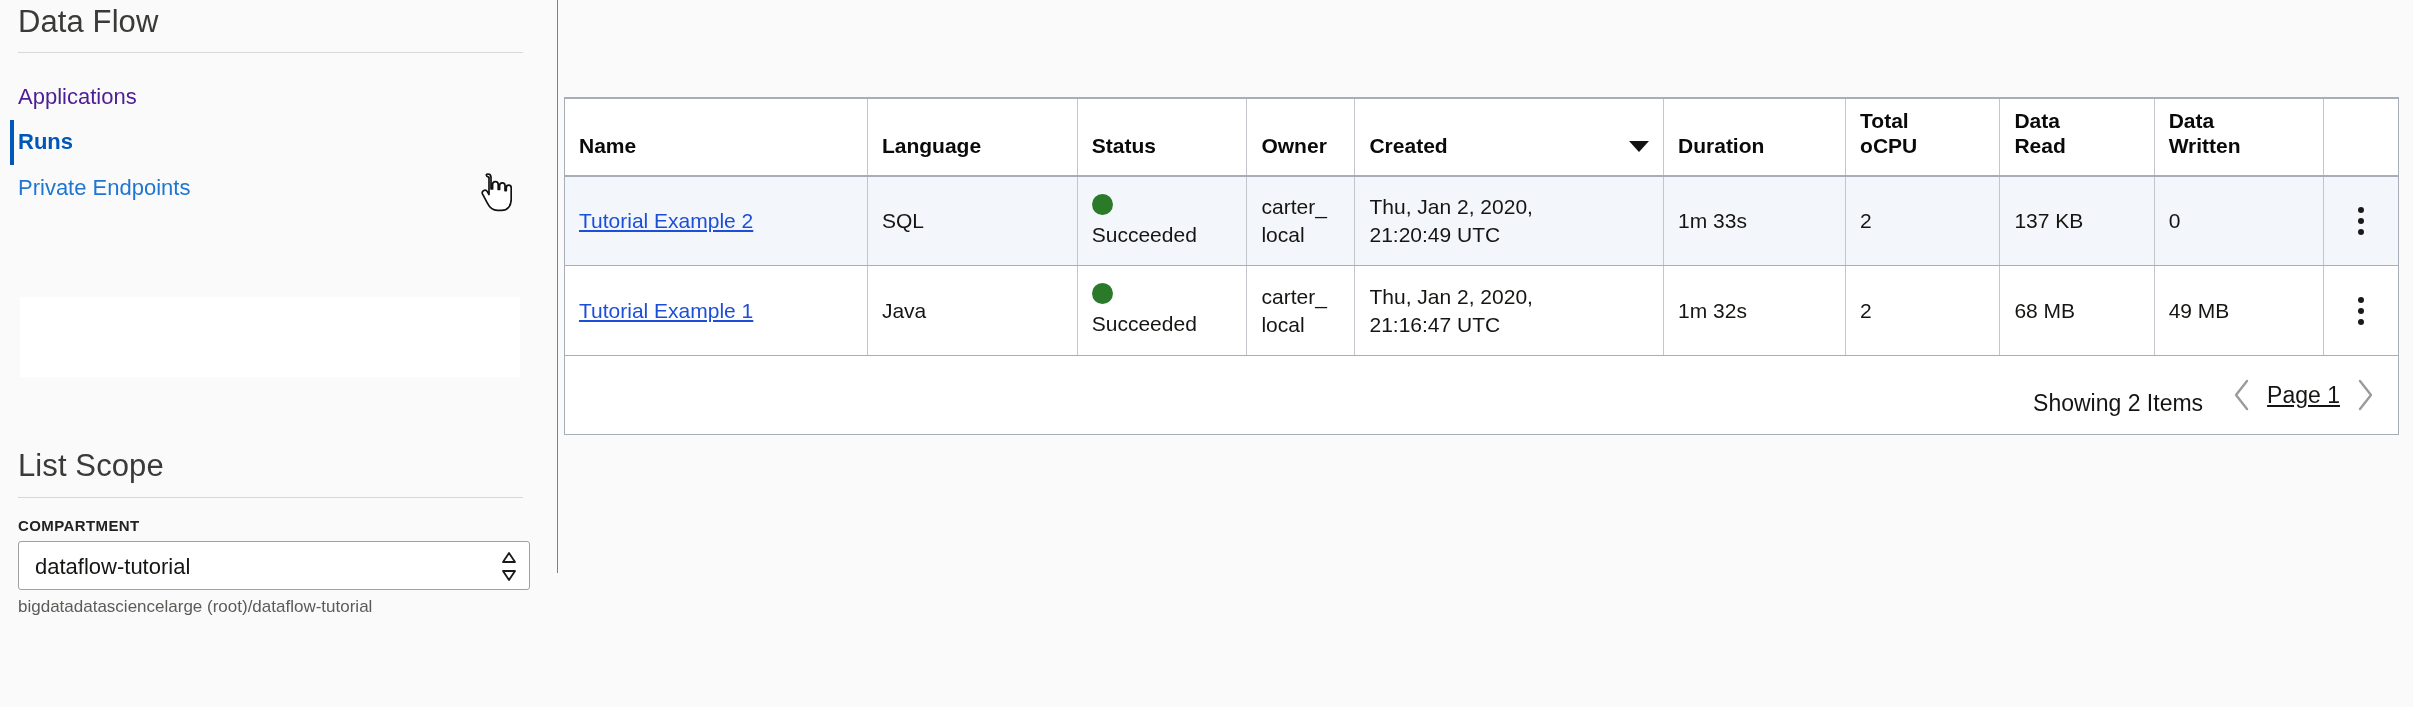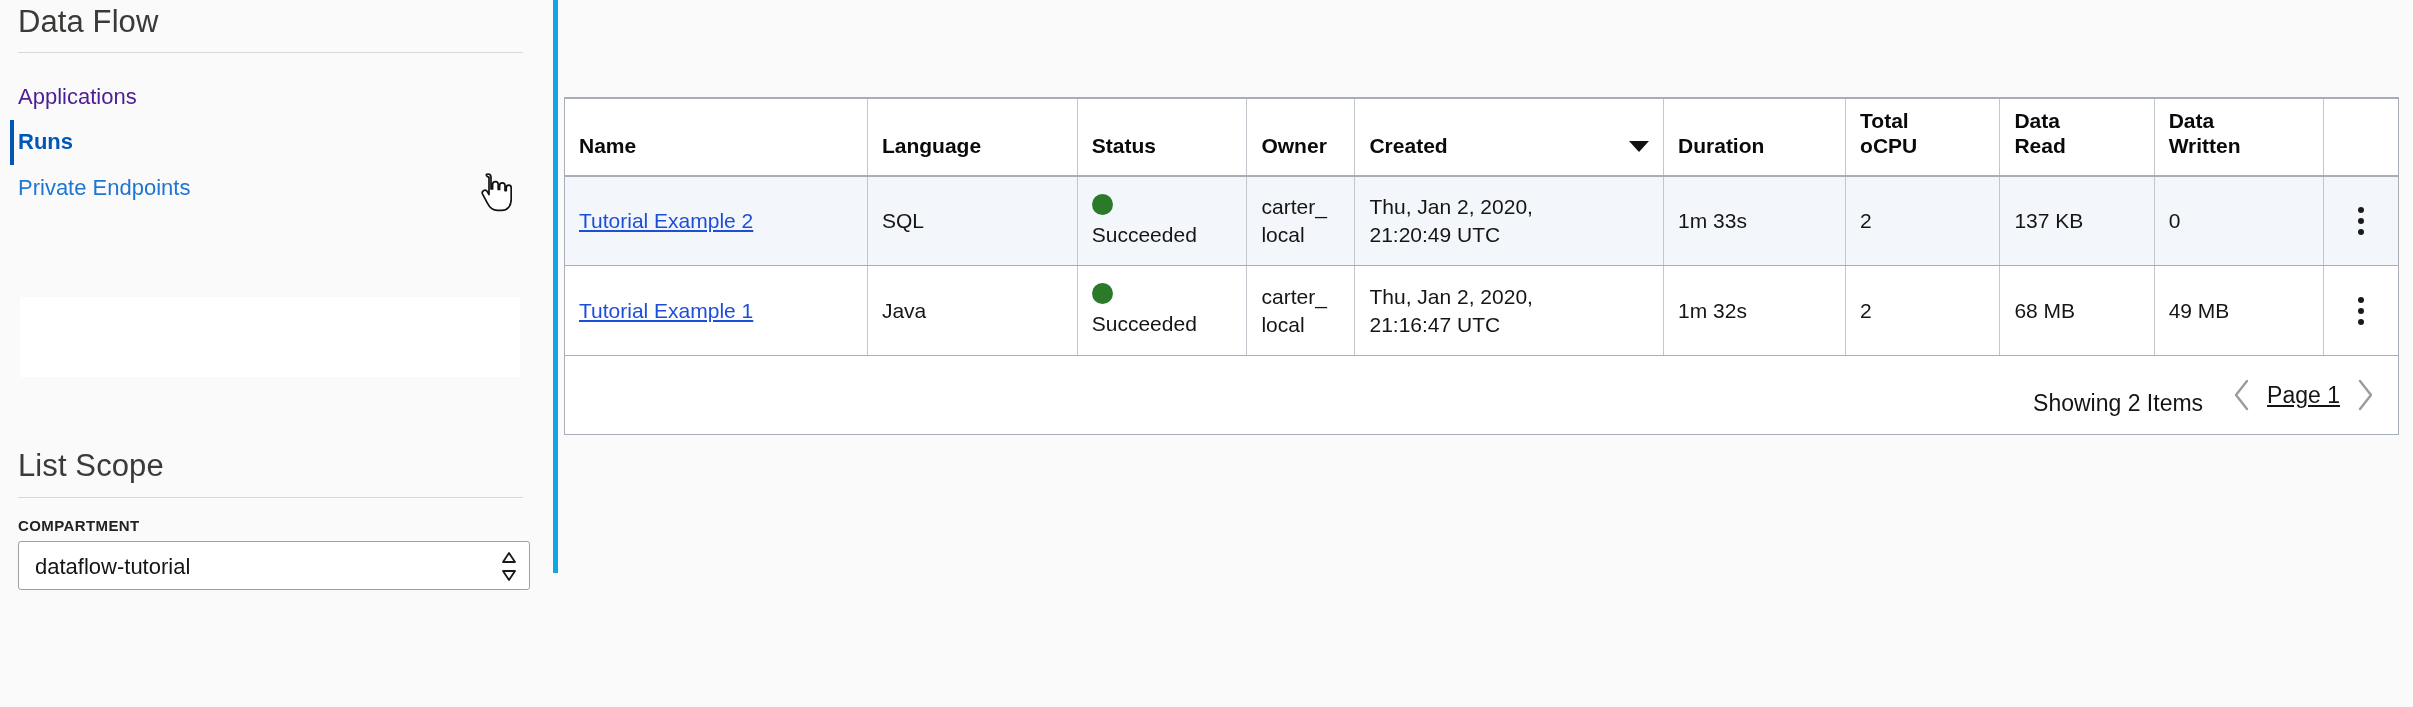--- a/index.html
+++ b/index.html
@@ -19,21 +19,21 @@
     overflow: hidden;
   }
 
   
   #sidebar {
     position: absolute;
     left: 0; top: 0;
     width: 558px;
     height: 573px;
     background: #fafafa;
-    border-right: 5px solid #0ea5e9;
+    border-right: 1px solid #0ea5e9;
   }
   .side-title {
     position: absolute;
     left: 18px;
     font-size: 31px;
     font-weight: 300;
     color: #3a3a38;
     letter-spacing: 0.1px;
     white-space: nowrap;
   }
@@ -329,20 +329,21 @@
     <div id="compartment-select">
       <div id="compartment-value">dataflow-tutorial</div>
       <div id="compartment-stepper">
         <svg width="16" height="31" viewBox="0 0 16 31">
           <path d="M8 2 L14 11 L2 11 Z" fill="none" stroke="#1a1a1a" stroke-width="1.8" stroke-linejoin="round"></path>
           <path d="M8 29 L14 20 L2 20 Z" fill="none" stroke="#1a1a1a" stroke-width="1.8" stroke-linejoin="round"></path>
         </svg>
       </div>
     </div>
 
+    <div id="compartment-path">bigdatadatasciencelarge (root)/dataflow-tutorial</div>
   </aside>
 
   <section id="main">
 
 
     <div id="table-wrap">
       <table id="runs-table">
         <colgroup>
           <col class="col-name">
             <col class="col-language">

